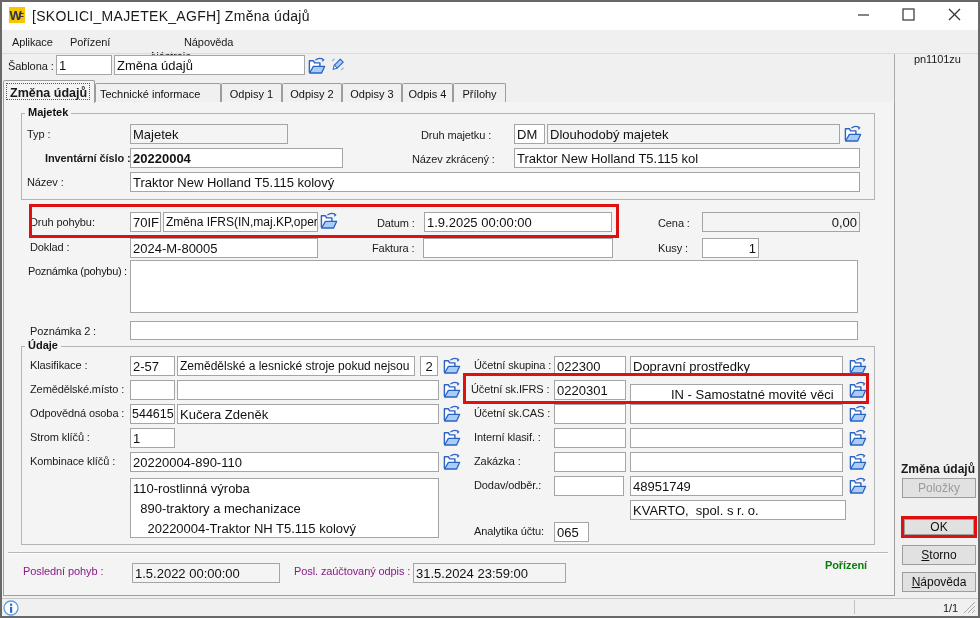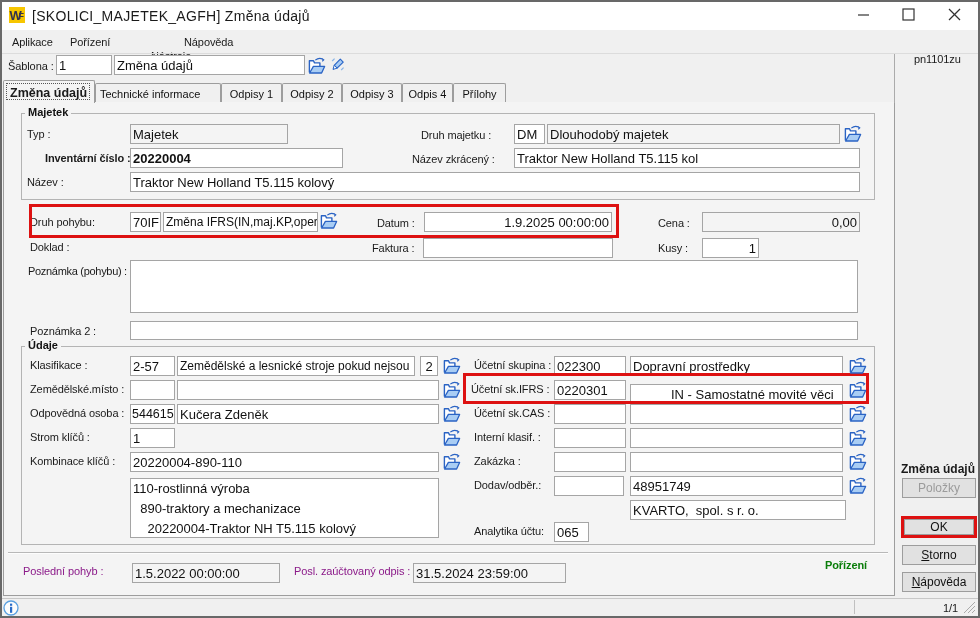--- a/index.html
+++ b/index.html
@@ -101,26 +101,27 @@
 <div class="lbl" style="left:412px;top:153px;">Název zkrácený :</div>
 <div class="in" style="left:514px;top:148px;width:346px;height:20px;">Traktor New Holland T5.115 kol</div>
 
 <div class="lbl" style="left:27px;top:176px;">Název :</div>
 <div class="in" style="left:130px;top:172px;width:730px;height:20px;">Traktor New Holland T5.115 kolový</div>
 
 <div class="lbl" style="left:30px;top:216px;">Druh pohybu:</div>
 <div class="in" style="left:130px;top:212px;width:31px;height:20px;">70IF</div>
 <div class="in" style="left:163px;top:212px;width:155px;height:20px;font-size:12px;">Změna IFRS(IN,maj.KP,oper.l</div>
 <div class="lbl" style="left:377px;top:217px;">Datum :</div>
-<div class="in" style="left:424px;top:212px;width:188px;height:20px;text-align:right;">1.9.2025 00:00:00</div>
+<div class="in" style="left:424px;top:212px;width:188px;height:20px;">1.9.2025 00:00:00</div>
 <div class="redbox" style="left:29px;top:204px;width:590px;height:34px;"></div>
 <div class="lbl" style="left:658px;top:217px;">Cena :</div>
 <div class="in ro" style="left:702px;top:212px;width:158px;height:20px;text-align:right;">0,00</div>
 
 <div class="lbl" style="left:30px;top:241px;">Doklad :</div>
+<div class="in" style="left:130px;top:238px;width:188px;height:20px;">2024-M-80005</div>
 <div class="lbl" style="left:372px;top:242px;">Faktura :</div>
 <div class="in" style="left:423px;top:238px;width:190px;height:20px;"></div>
 <div class="lbl" style="left:658px;top:242px;">Kusy :</div>
 <div class="in" style="left:702px;top:238px;width:57px;height:20px;text-align:right;">1</div>
 
 <div class="lbl" style="left:28px;top:265px;letter-spacing:-0.3px;">Poznámka (pohybu) :</div>
 <div class="in" style="left:130px;top:260px;width:728px;height:53px;"></div>
 <div class="lbl" style="left:30px;top:325px;">Poznámka 2 :</div>
 <div class="in" style="left:130px;top:321px;width:728px;height:19px;"></div>
 

